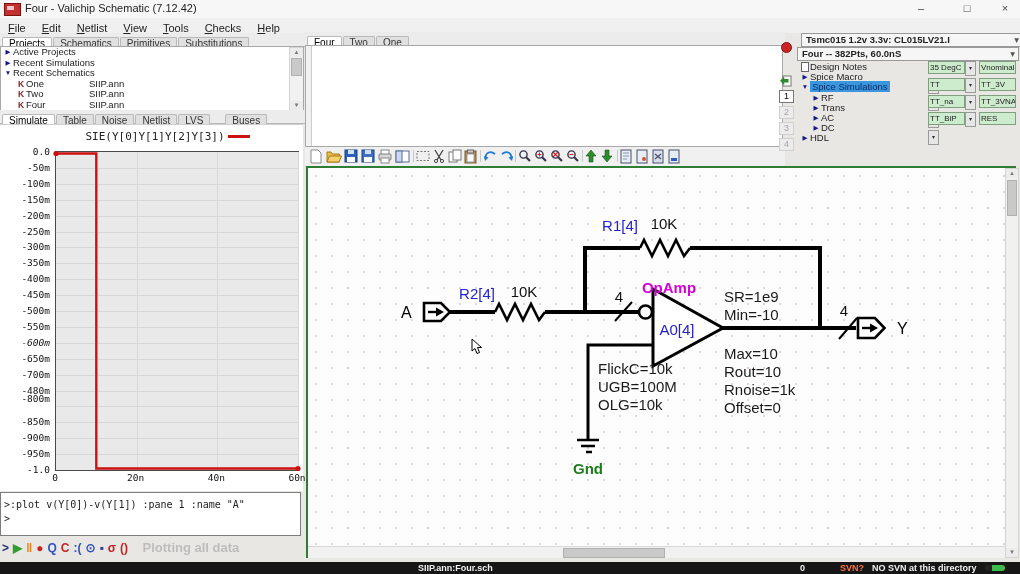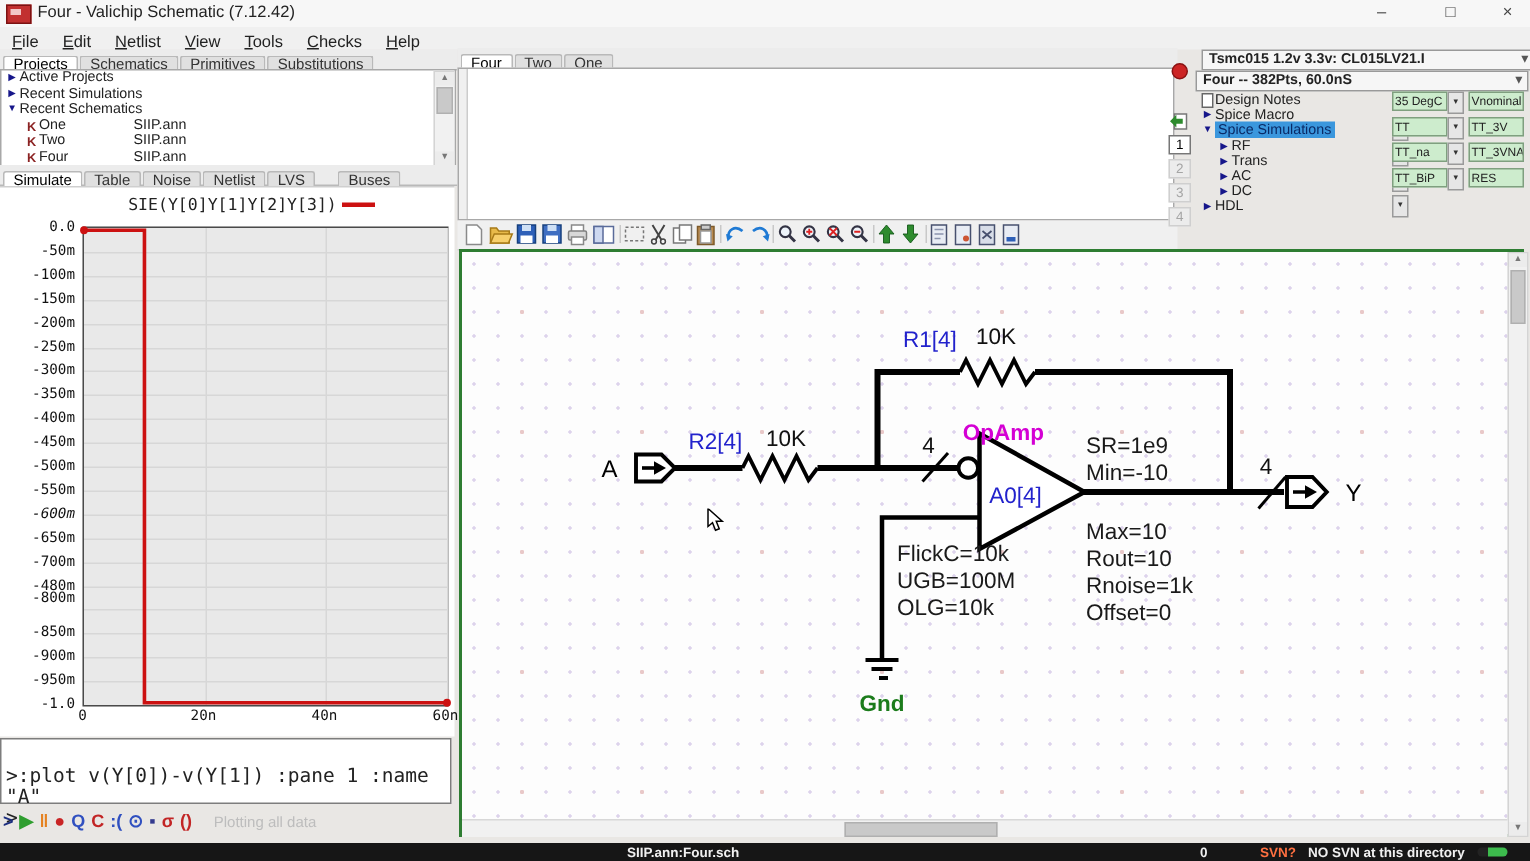--- a/index.html
+++ b/index.html
@@ -37,24 +37,24 @@
   
   .chart-panel{left:0;top:124px;width:303px;height:366px;background:#fff;border-top:1px solid #cfcfcf}
   .chart-title{position:absolute;left:40px;top:5px;width:230px;text-align:center;font-family:"DejaVu Sans Mono",monospace;font-size:11px;color:#222}
   .legend-dash{position:absolute;left:228px;top:10px;width:22px;height:3px;background:#cc1111}
   .plot{position:absolute;left:55px;top:26px;width:242px;height:318px;background:#e9e9e9;border:1px solid #4a4a4a}
   .hgrid{position:absolute;left:0;width:100%;height:1px;background:#d7d7d7}
   .vgrid{position:absolute;top:0;height:100%;width:1px;background:#d7d7d7}
   .ylab{position:absolute;right:253px;width:48px;text-align:right;font-family:"DejaVu Sans Mono",monospace;font-size:9.5px;color:#111}
   .xlab{position:absolute;top:347px;width:34px;text-align:center;font-family:"DejaVu Sans Mono",monospace;font-size:9.5px;color:#111}
   
-  .console{left:0;top:492px;width:301px;height:44px;background:#fff;border:1px solid #7d7d7d;font-family:"DejaVu Sans Mono",monospace;font-size:13px;padding:18px 3px;box-sizing:border-box;line-height:14px}
+  .console{left:0;top:492px;width:301px;height:44px;background:#fff;border:1px solid #7d7d7d;font-family:"DejaVu Sans Mono",monospace;font-size:10px;padding:5px 3px;box-sizing:border-box;line-height:14px}
   .ctools{left:0;top:538px;width:303px;height:20px}
   .cti{display:inline-block;margin:0 2px;font-size:12px;font-weight:bold;vertical-align:middle}
-  .chint{font-size:10px;color:#bdbdbd;margin-left:8px;font-weight:normal}
+  .chint{font-size:13px;color:#bdbdbd;margin-left:8px;font-weight:bold}
   
   .bigsel{position:absolute;height:12px;border:1px solid #999;background:#f6f6f6;font-size:9.5px;font-weight:bold;line-height:12px;padding:0 4px;white-space:nowrap;overflow:hidden}
   .bigsel:after{content:"▾";position:absolute;right:3px;top:0;color:#555;font-weight:normal}
   .rrow{height:10.2px;line-height:10.2px;font-size:9.5px;white-space:nowrap;padding-left:2px}
   .rrow.child{padding-left:13px}
   .rlabel.selected{background:#3b97dd;color:#0a2a66;padding:0 2px}
   .csel-row{height:17px;margin-bottom:0}
   .csel{display:inline-block;width:33px;height:11px;background:#cdeccd;border:1px solid #7f9f7f;font-size:8px;line-height:11px;padding:0 1px;vertical-align:top;white-space:nowrap;overflow:hidden}
   .csel-btn{display:inline-block;width:9px;height:13px;background:#e6e6e6;border:1px solid #9a9a9a;font-size:6px;text-align:center;line-height:13px;color:#333;vertical-align:top;margin-right:3px}
   .csel-btn:before{content:"▾"}

